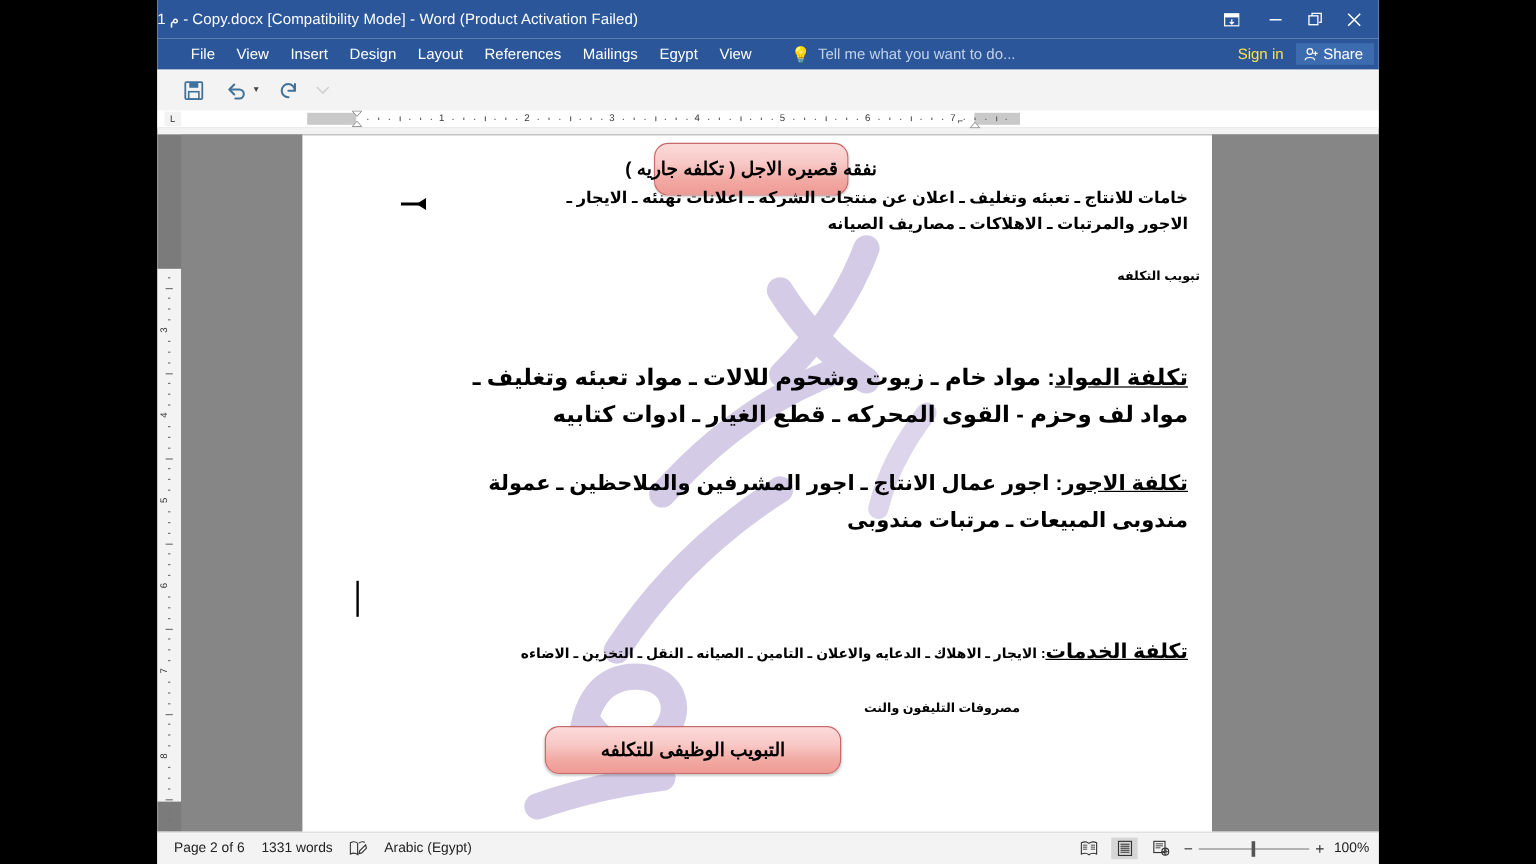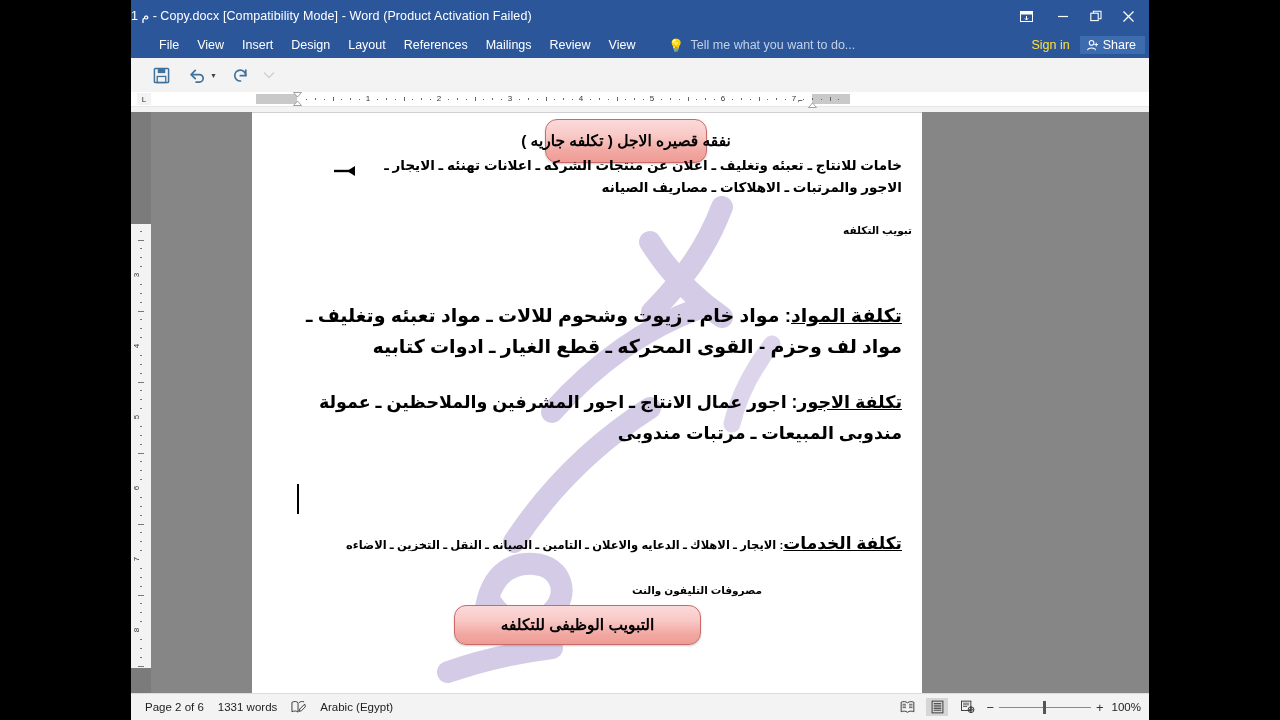--- a/index.html
+++ b/index.html
@@ -55,21 +55,21 @@
 
   .ruler-v{position:absolute;left:0;top:112px;width:20px;bottom:26px;background:#f3f3f3;}
   .ruler-v .vt{position:absolute;left:9px;width:2px;height:1px;background:#777;}
   .ruler-v .vtm{position:absolute;left:7px;width:6px;height:1px;background:#777;}
   .ruler-v .vnum{position:absolute;left:4px;font-size:8px;color:#333;
      transform:rotate(-90deg);transform-origin:center;line-height:8px;}
 
   
   .docarea{position:absolute;left:0;top:112px;right:0;bottom:26px;background:#7b7b7b;overflow:hidden;}
   .docarea-inner{position:absolute;left:20px;right:0;top:0;bottom:0;background:#868686;}
-  .page{position:absolute;left:101px;top:0;width:670px;height:100%;background:#fff;}
+  .page{position:absolute;left:101px;top:0;width:758px;height:100%;background:#fff;}
   .page-topedge{position:absolute;left:0;top:0;width:100%;height:1px;background:#d0d0d0;}
 
   
   .wm{position:absolute;inset:0;pointer-events:none;overflow:hidden;}
   .wm svg{position:absolute;left:0;top:0;}
 
   
   .pinkbox{position:absolute;border-radius:12px;border:1px solid #c96a6a;
     background:linear-gradient(180deg,#fbdada 0%,#f8c9c6 38%,#f2a9a3 72%,#ef9b95 100%);
     box-shadow:0 1px 2px rgba(0,0,0,.20);
@@ -137,21 +137,21 @@
     </div>
 
     <div class="tabstrip">
       <div class="tab first">File</div>
       <div class="tab">View</div>
       <div class="tab">Insert</div>
       <div class="tab">Design</div>
       <div class="tab">Layout</div>
       <div class="tab">References</div>
       <div class="tab">Mailings</div>
-      <div class="tab">Review</div>
+      <div class="tab">Egypt</div>
       <div class="tab">View</div>
 
       <div class="tellme">
         <span class="bulb">💡</span>
         <span>Tell me what you want to do...</span>
       </div>
 
       <div class="tb-right">
         <div class="signin">Sign in</div>
         <div class="share">

